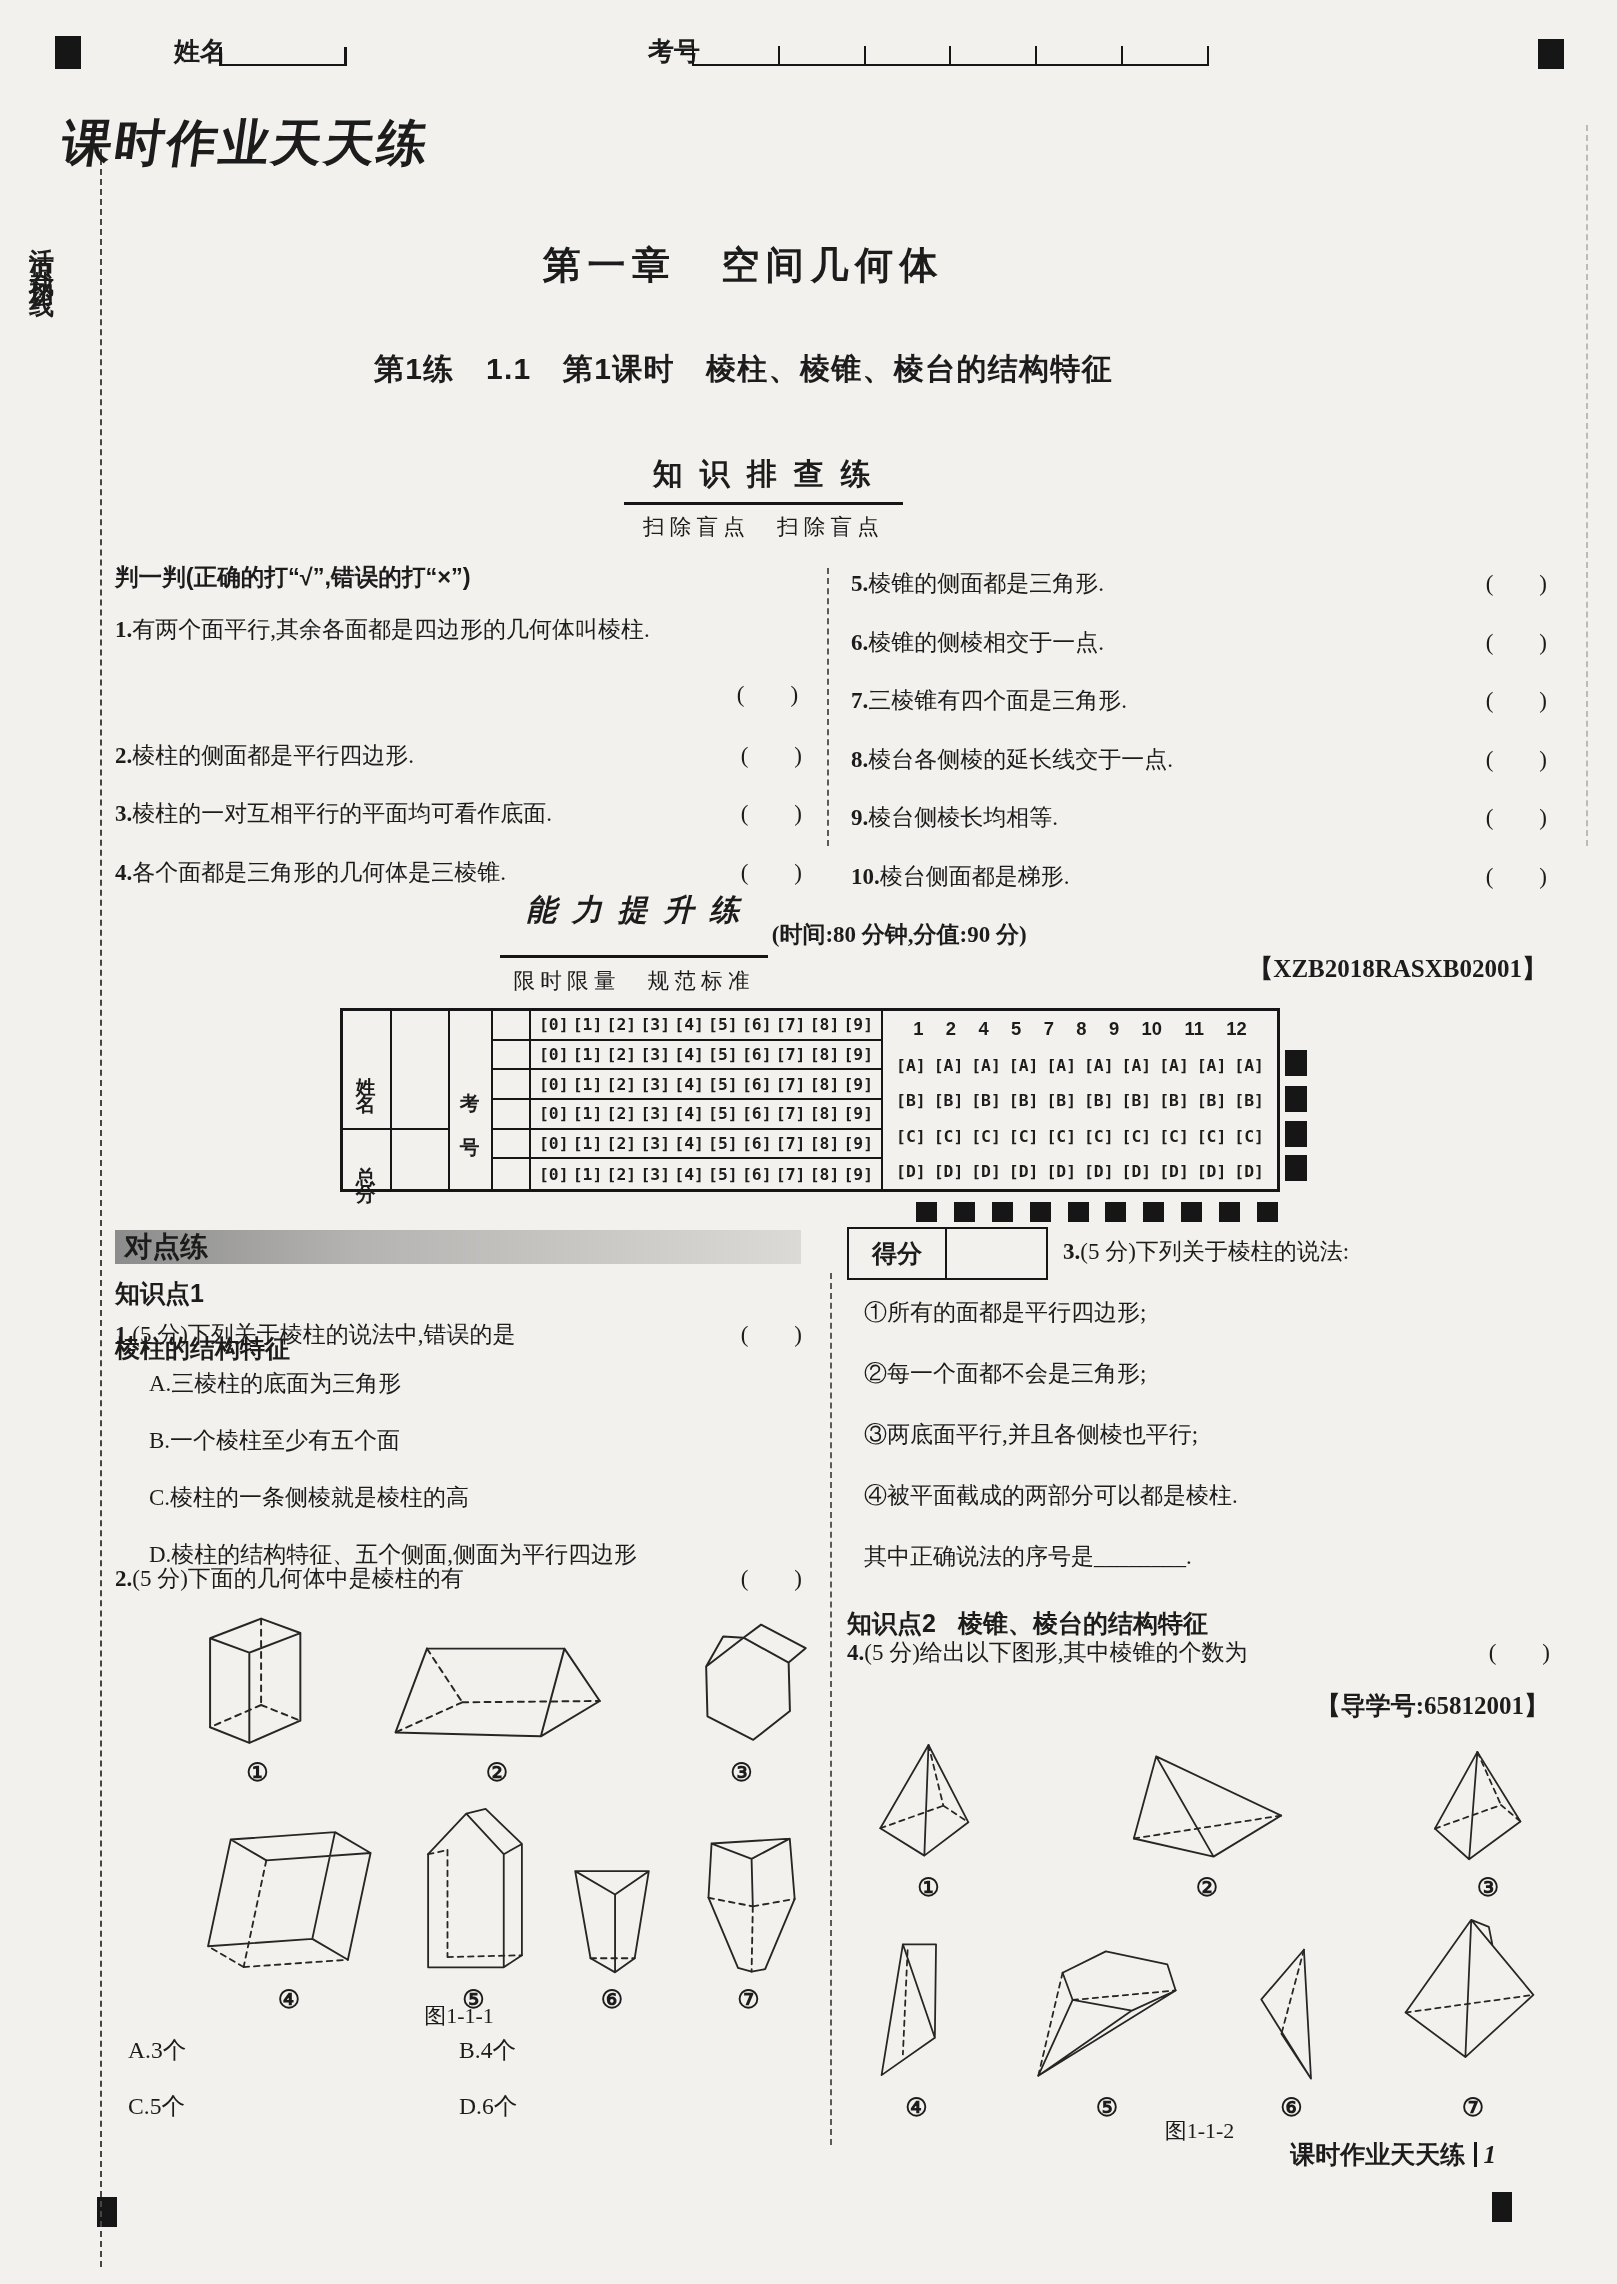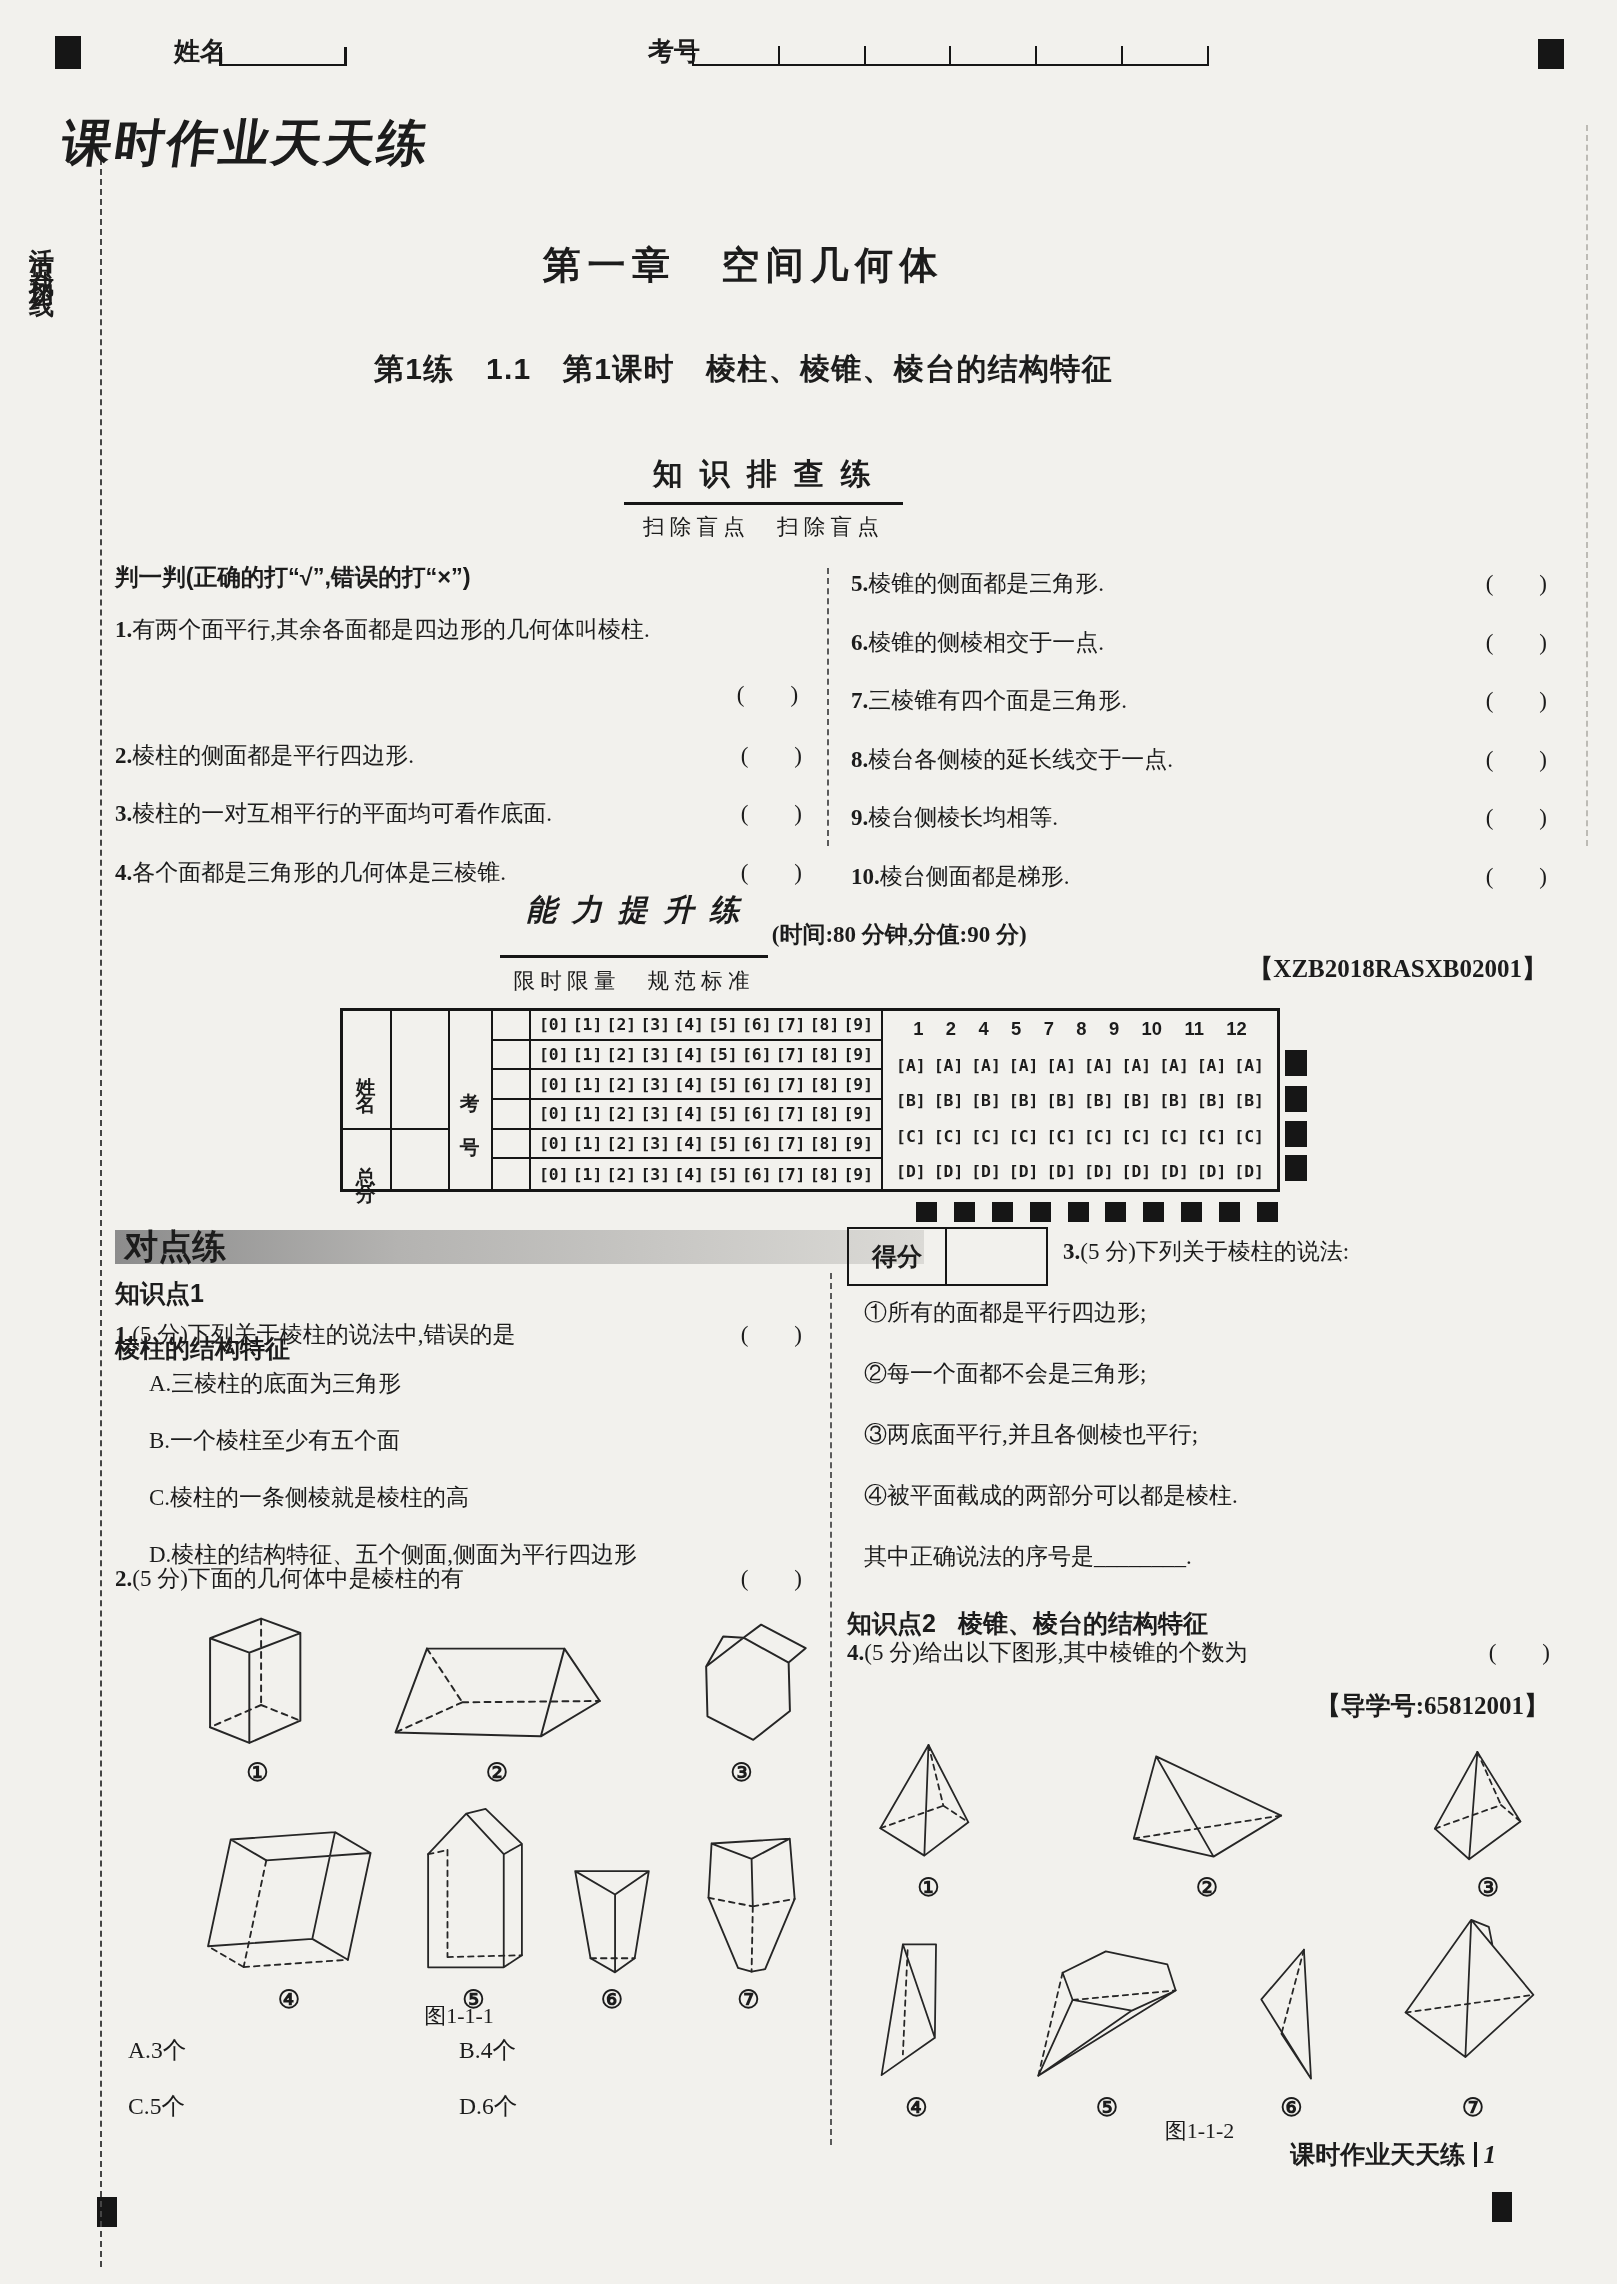--- a/index.html
+++ b/index.html
@@ -58,40 +58,40 @@
   .vlabel{display:flex;align-items:center;justify-content:center;font-family:"Liberation Sans",sans-serif;font-weight:bold;font-size:19.7px;writing-mode:vertical-lr;letter-spacing:17px;text-indent:17px;}
   .exam-v{letter-spacing:46px;text-indent:46px;}
   .brow{border-right:none !important;display:flex;align-items:center;justify-content:space-between;padding:0 7.9px;font-family:"DejaVu Sans Mono",monospace;font-weight:bold;font-size:16.4px;}
   .card-right{flex:1;display:flex;flex-direction:column;justify-content:space-between;padding:6.6px 10.5px 7.9px;box-sizing:border-box;}
   .qnums{display:flex;justify-content:space-between;padding:0 19.7px;font-family:"Liberation Sans",sans-serif;font-weight:bold;font-size:18.4px;}
   .chrow{display:flex;justify-content:space-between;padding:0 2.6px;font-family:"DejaVu Sans Mono",monospace;font-weight:bold;font-size:16.4px;}
   .mstrip{position:absolute;left:916px;top:1202px;width:362px;display:flex;justify-content:space-between;}
   .mstrip div{width:21px;height:19.7px;background:#161616;}
 
   
-  .banner{position:absolute;left:115px;top:1230px;width:809px;height:34px;display:flex;align-items:center;padding-left:9.2px;box-sizing:border-box;
+  .banner{position:absolute;left:115px;top:1230px;width:686px;height:34px;display:flex;align-items:center;padding-left:9.2px;box-sizing:border-box;
     background:linear-gradient(90deg,#8c8c8c 0%,#b4b3b1 35%,#dbdad6 100%);
-    font-family:"Liberation Sans",sans-serif;font-weight:bold;font-size:34px;}
+    font-family:"Liberation Sans",sans-serif;font-weight:bold;font-size:28px;}
   .kp{position:absolute;font-family:"Liberation Sans",sans-serif;font-weight:bold;font-size:25px;display:flex;gap:22px;}
   .qline{position:absolute;display:flex;justify-content:space-between;font-size:23px;}
   .qline .paren{white-space:pre;}
   .qno{font-weight:bold;}
   .opts{position:absolute;font-size:23px;}
   .opts div{margin-bottom:26px;}
   .grid2{position:absolute;display:grid;grid-template-columns:1fr 1fr;row-gap:23.6px;font-size:23.6px;}
 
   .figrow{display:flex;justify-content:space-between;align-items:flex-end;}
   .figcell{display:flex;flex-direction:column;align-items:center;}
   .figcell .flabel{margin-top:9.2px;font-size:25px;font-weight:bold;}
   .figcap{position:absolute;text-align:center;font-size:22px;}
   svg{display:block;}
   svg path{fill:none;stroke:#262626;stroke-width:3;stroke-linejoin:round;stroke-linecap:round;}
   svg path.d{stroke-dasharray:9 8;}
 
-  .score-box{position:absolute;left:847px;top:1227px;width:201px;height:59px;border:2.6px solid #161616;box-sizing:border-box;display:flex;}
+  .score-box{position:absolute;left:847px;top:1227px;width:201px;height:53px;border:2.6px solid #161616;box-sizing:border-box;display:flex;}
   .score-box .lbl{width:96px;border-right:2.6px solid #161616;display:flex;align-items:center;justify-content:center;font-family:"Liberation Sans",sans-serif;font-weight:bold;font-size:25px;}
   .score-box .blank{flex:1;}
   .q3items{position:absolute;left:864px;top:1297px;width:684px;font-size:23px;}
   .q3items div{margin-bottom:30px;}
 
   .footer{position:absolute;left:1023px;top:2138px;width:473px;text-align:right;font-size:25px;}
   .footer .brand{font-family:"Liberation Sans",sans-serif;font-weight:bold;}
   .footer .bar{display:inline-block;width:2.6px;height:25px;background:#161616;margin:0 6.6px 0 9.2px;vertical-align:-3.9px;}
   .footer .pg{font-style:italic;font-weight:bold;font-family:"Liberation Serif",serif;}
 </style>

